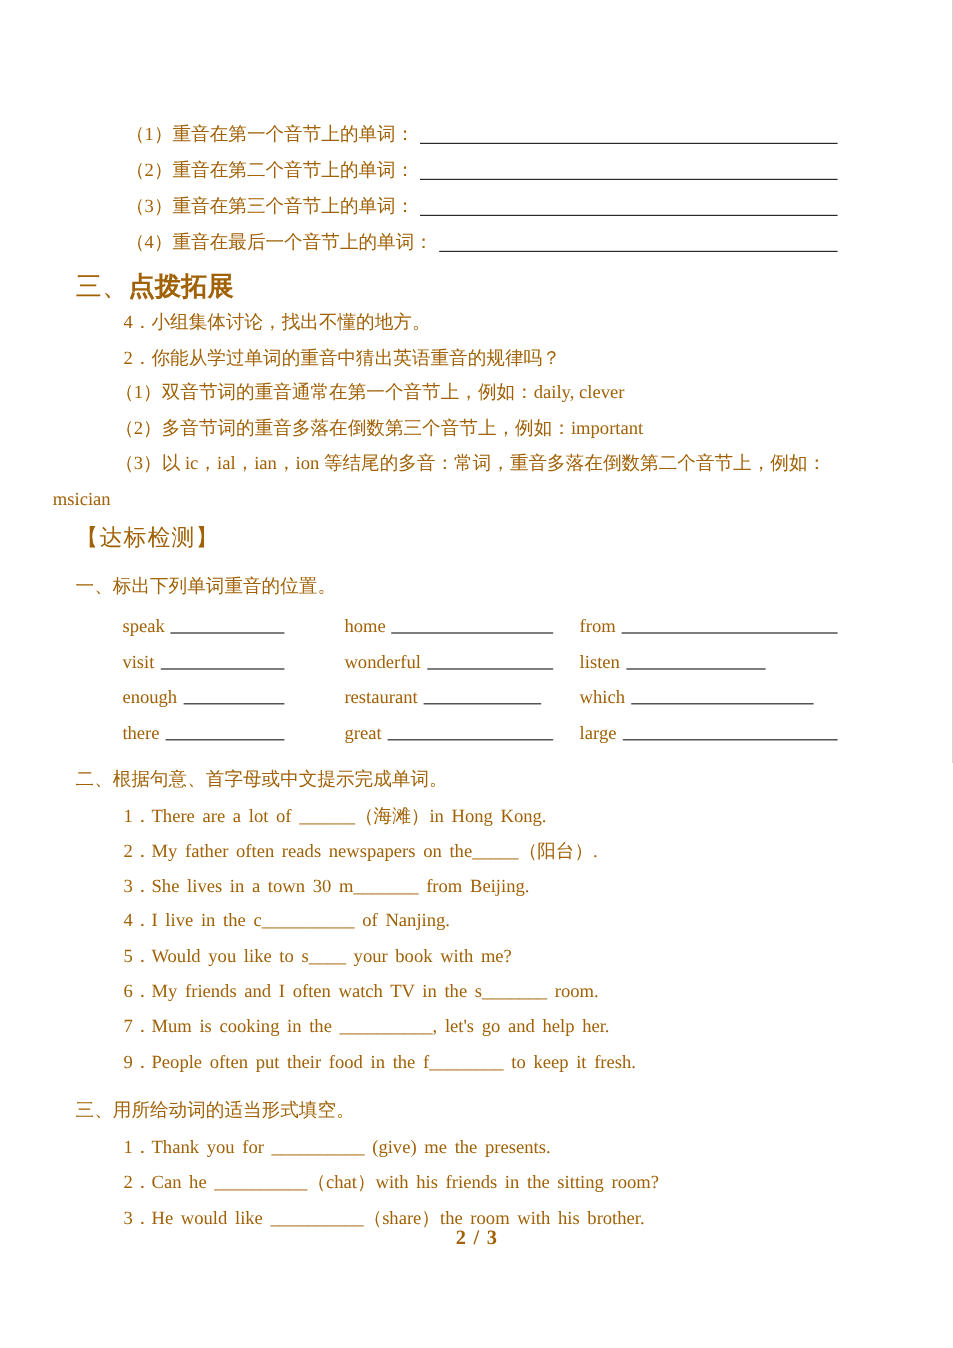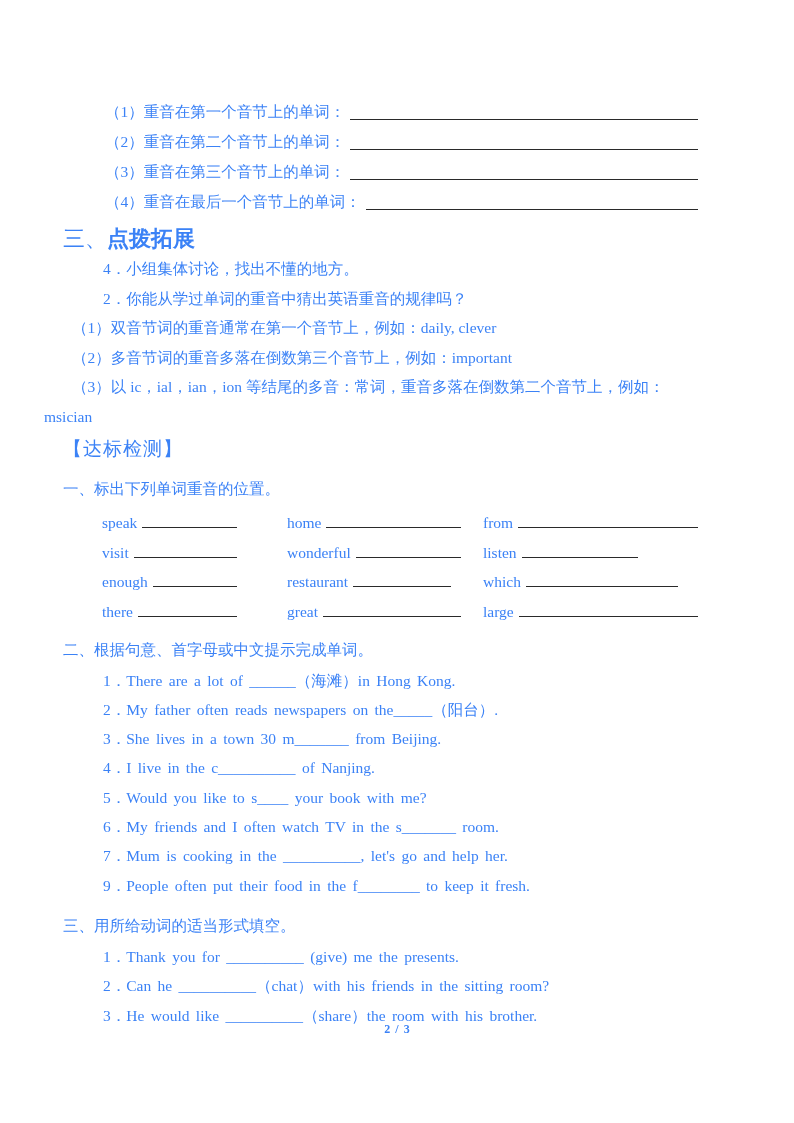--- a/index.html
+++ b/index.html
@@ -5,37 +5,37 @@
   * { margin: 0; padding: 0; box-sizing: border-box; }
   html, body { background: #888; }
   .page {
     position: relative;
     width: 794px;
     height: 1123px;
     margin: 0 auto;
     background: #ffffff;
     font-family: "Liberation Serif", "DejaVu Serif", serif;
     font-size: 15.5px;
-    color: #3b82f6;
+    color: #a16207;
     overflow: hidden;
   }
 
   
   .stress-block { padding: 96px 96px 0 105px; }
   .fill-row { display: flex; align-items: flex-end; height: 30px; }
   .fill-row .lbl { white-space: nowrap; padding-bottom: 3px; }
   .blank-line { flex: 1; border-bottom: 1px solid #2a2a2a; margin: 0 0 6px 5px; height: 1px; }
 
   
   .tips-heading { margin: 11px 0 0 63px; font-size: 22px; line-height: 24px; }
   .tips-heading .bold { font-weight: bold; }
   .tips-list { margin-top: 3px; }
   .tips-line { line-height: 29.6px; white-space: nowrap; }
   .ind-a { margin-left: 103px; }
-  .ind-b { margin-left: 72px; }
+  .ind-b { margin-left: 96px; }
   .ind-c { margin-left: 44px; }
 
   
   .assess-title { margin: 3px 0 0 63px; font-size: 19px; line-height: 28px; letter-spacing: 1px; }
   .part-heading { margin: 13px 0 0 63px; line-height: 25px; }
 
   .word-grid {
     margin: 5px 94px 0 102px;      
     display: grid;
     grid-template-columns: 185px 196px 1fr;
@@ -58,21 +58,21 @@
   }
 
   
   .footer {
     position: absolute;
     top: 1022px;
     left: 0;
     width: 100%;
     text-align: center;
     font-weight: bold;
-    font-size: 12px;
+    font-size: 17px;
     word-spacing: 2px;
   }
 </style>
 </head>
 <body>
 
 <div class="page">
 
   <div class="stress-block">
     <div class="fill-row">

